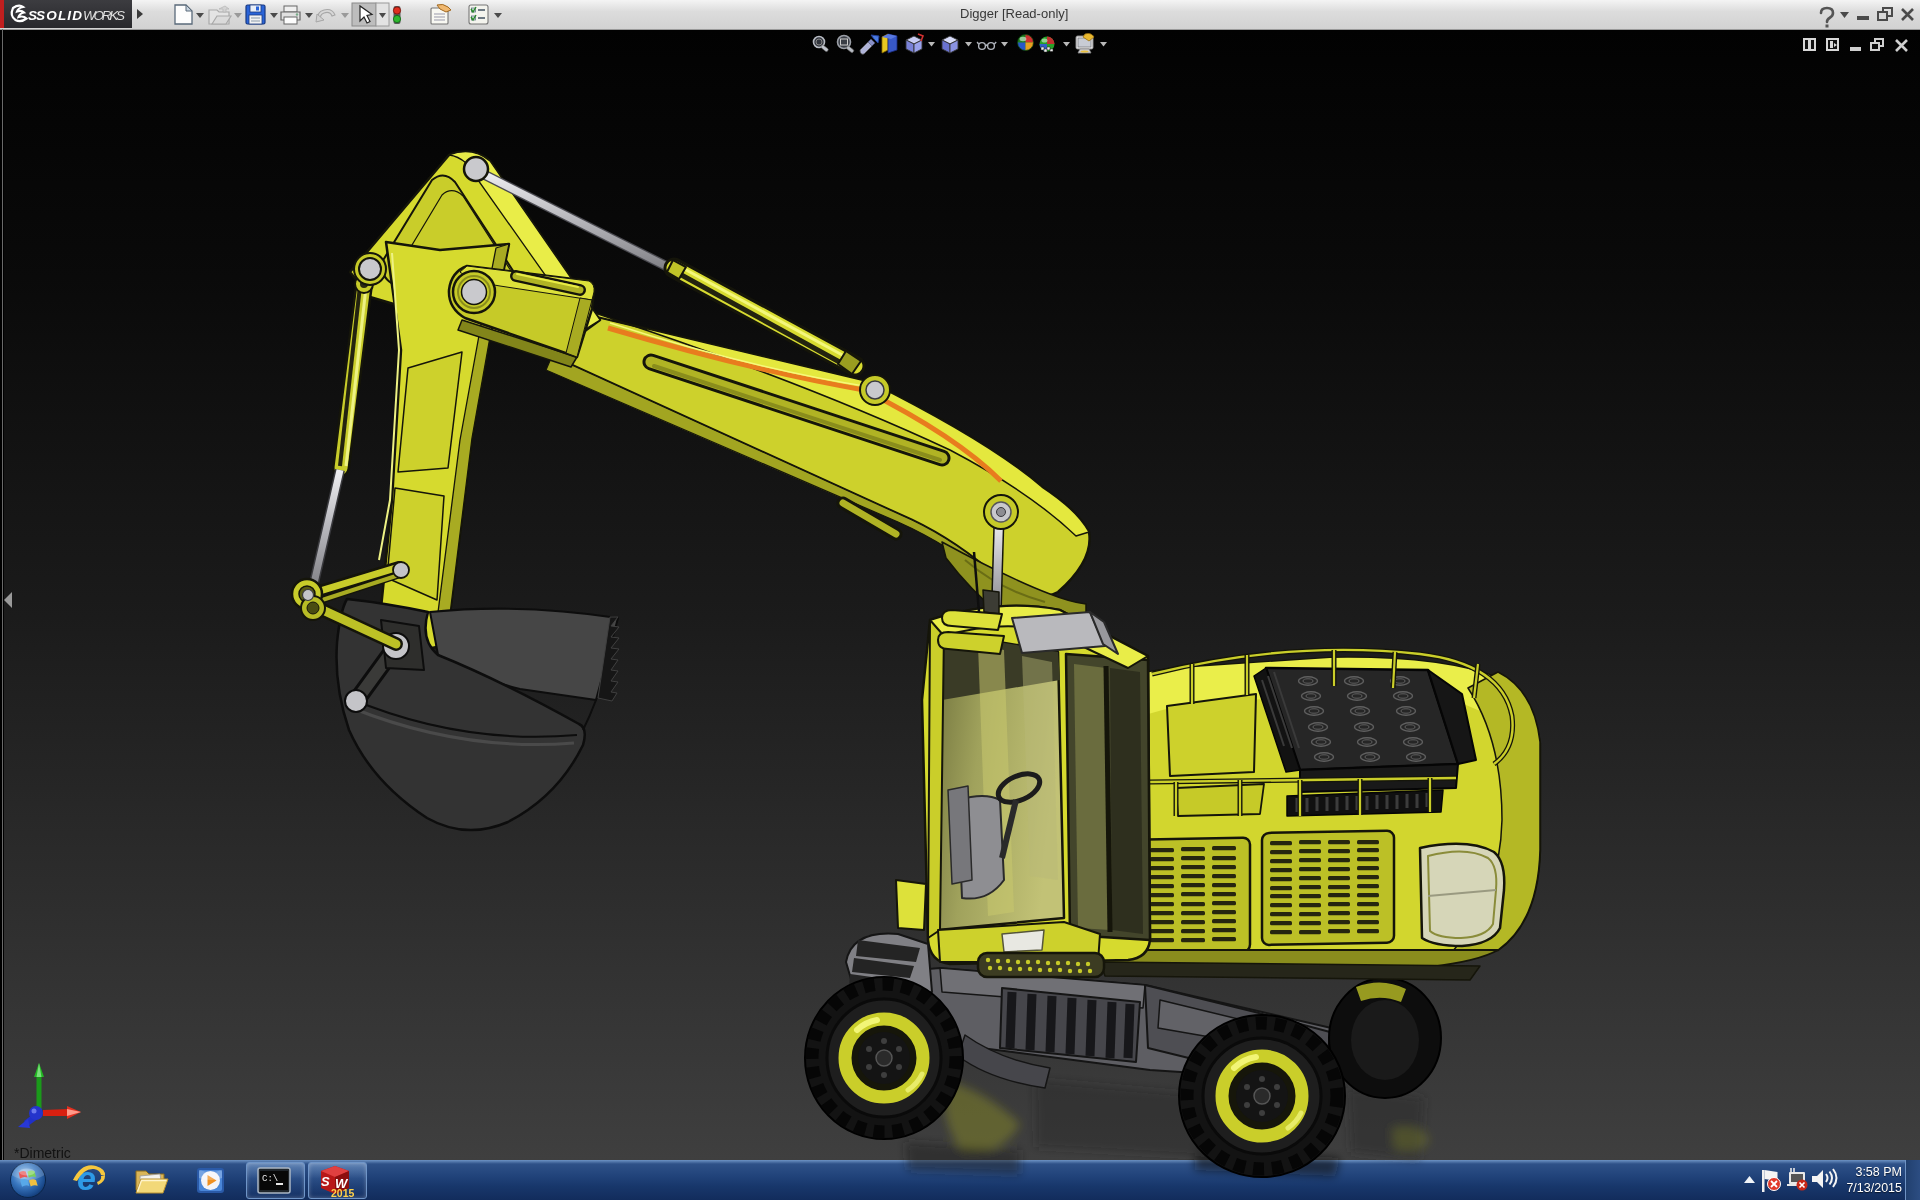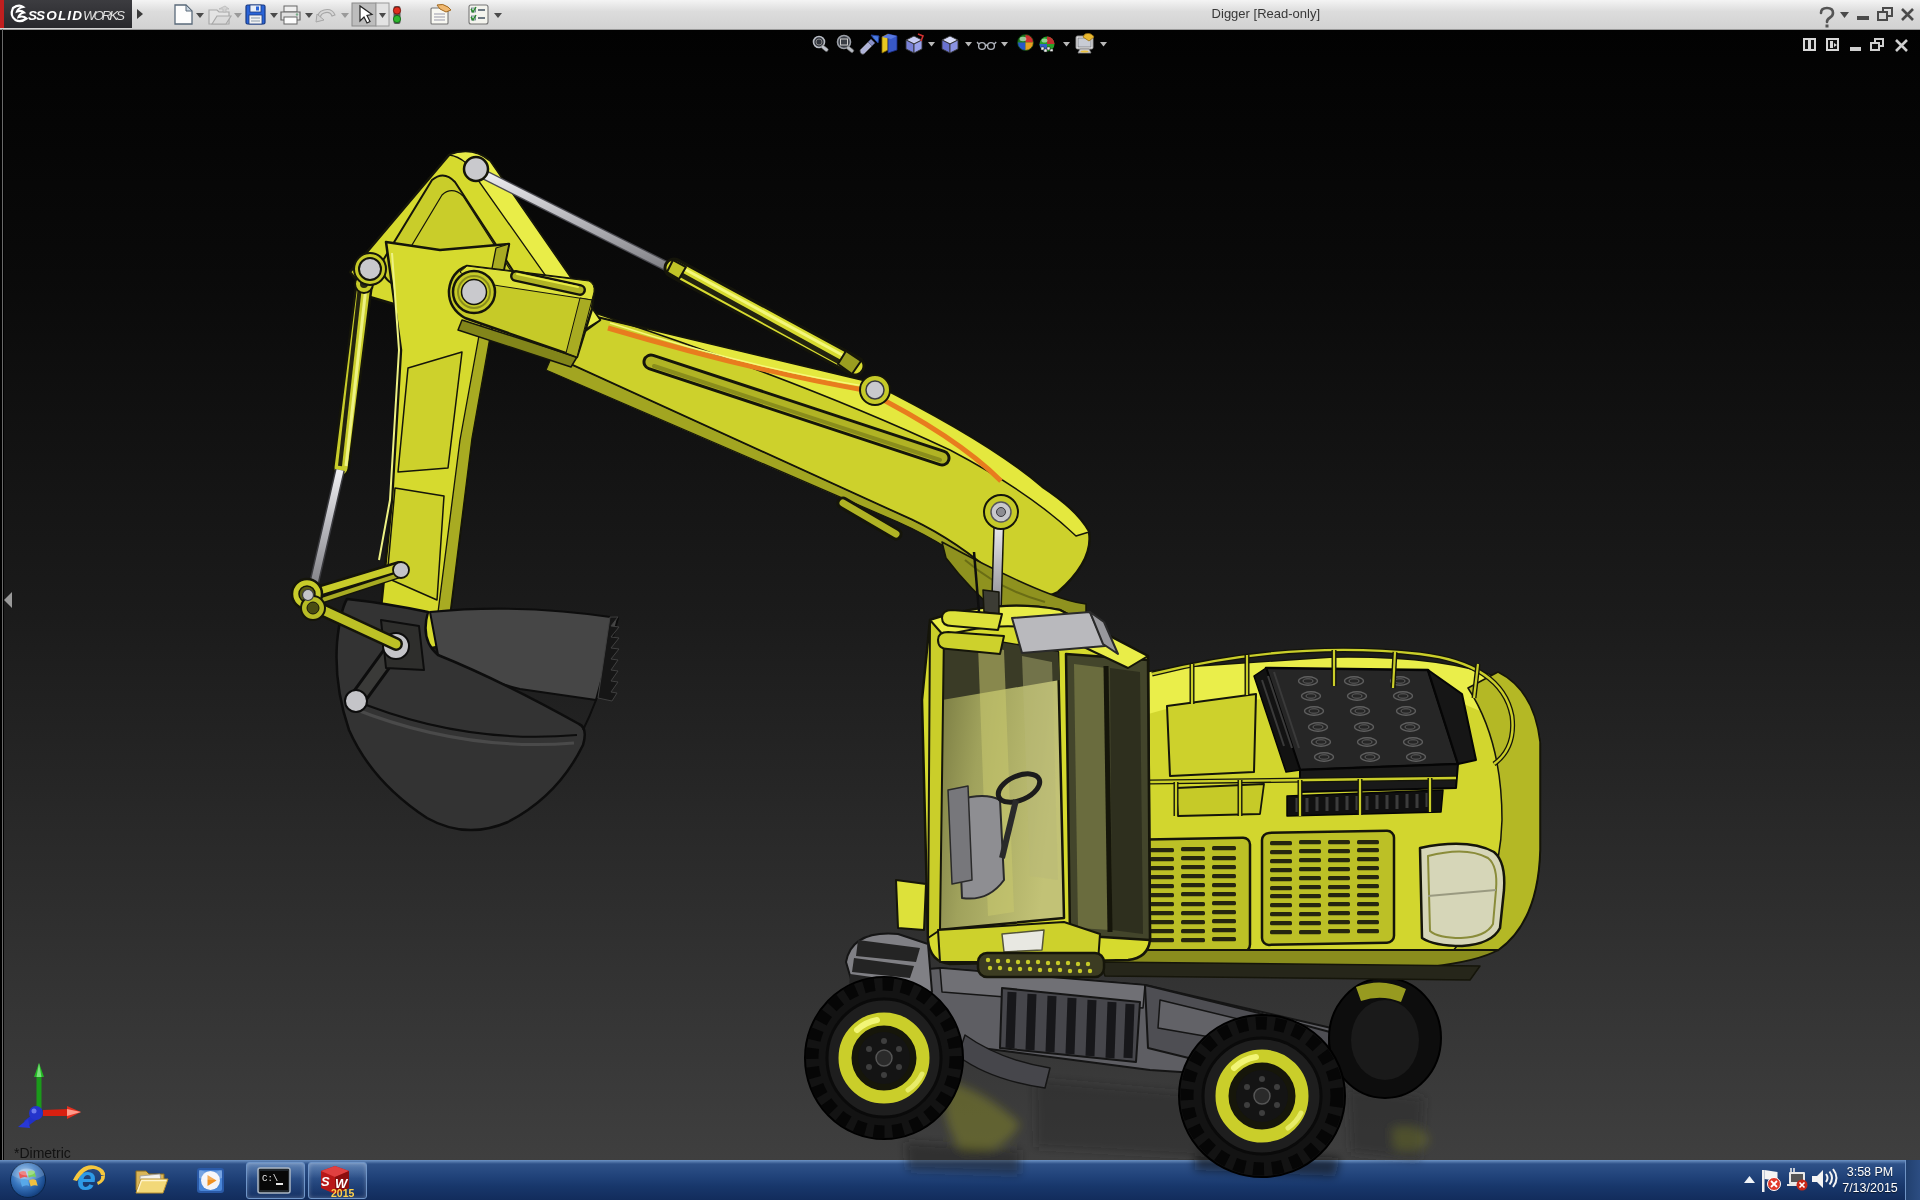--- a/index.html
+++ b/index.html
@@ -4,34 +4,34 @@
 <style>
   html,body{margin:0;padding:0;width:1920px;height:1200px;overflow:hidden;background:#000;
     font-family:"Liberation Sans",sans-serif;}
   #app{position:relative;width:1920px;height:1200px;}
   
   #topbar{position:absolute;left:0;top:0;width:1920px;height:29px;
     background:linear-gradient(#f4f4f4,#dcdcdc 40%,#d2d2d2);border-bottom:1px solid #9a9a9a;}
   #redstripe{position:absolute;left:0;top:0;width:4px;height:28px;background:#c11f1f;}
   #swlogo{position:absolute;left:4px;top:0;width:128px;height:28px;background:linear-gradient(#3c3c40,#28282c);
     color:#fff;display:flex;align-items:center;}
-  #title{position:absolute;left:960px;top:0;width:360px;height:28px;line-height:28px;text-align:right;
+  #title{position:absolute;left:960px;top:0;width:360px;height:28px;line-height:28px;text-align:left;
     font-size:13px;color:#383838;}
   
   #viewport{position:absolute;left:4px;top:29px;width:1916px;height:1131px;
     background:linear-gradient(#020202 0%,#0a0a0a 22%,#1b1b1b 52%,#2e2e2e 78%,#3f3f3f 100%);}
   #vpline{position:absolute;left:2px;top:29px;width:1px;height:1131px;background:#6a6a6a;}
   
   #taskbar{position:absolute;left:0;top:1160px;width:1920px;height:40px;
     background:linear-gradient(#6d93c4 0%,#2e5188 10%,#21437a 40%,#18376b 65%,#122c5c 100%);}
   .tbtn{position:absolute;top:2px;height:35px;width:57px;border:1px solid #6f95c8;border-radius:3px;
     background:linear-gradient(rgba(150,185,228,.5),rgba(70,110,170,.30) 45%,rgba(25,55,110,.40));
     box-shadow:inset 0 0 4px rgba(255,255,255,.3);}
   #clock{position:absolute;left:1838px;top:1164px;width:64px;height:34px;color:#fff;font-size:12.5px;
-    text-align:center;line-height:16px;text-shadow:0 1px 1px rgba(0,0,0,.6);}
+    text-align:right;line-height:16px;text-shadow:0 1px 1px rgba(0,0,0,.6);}
   #showdesk{position:absolute;right:0;top:1160px;width:14px;height:40px;
     background:linear-gradient(90deg,#21406f,#2c4d82);border-left:1px solid #6f93c4;}
   svg{position:absolute;left:0;top:0;}
 </style>
 </head>
 <body>
 <div id="app">
   <div id="viewport"></div>
   <div id="topbar"></div>
   <div id="redstripe"></div>

